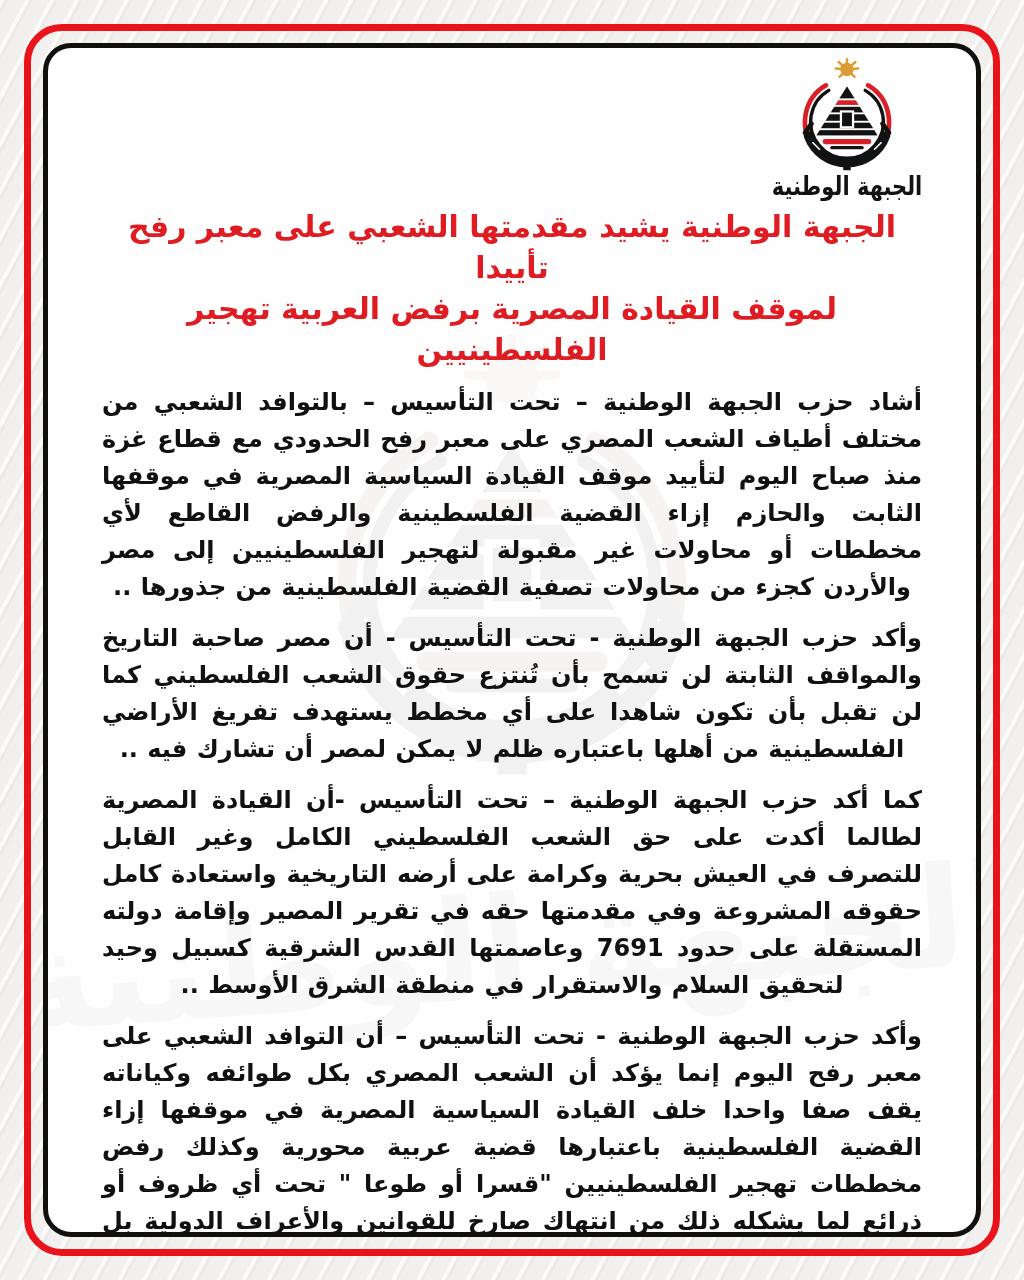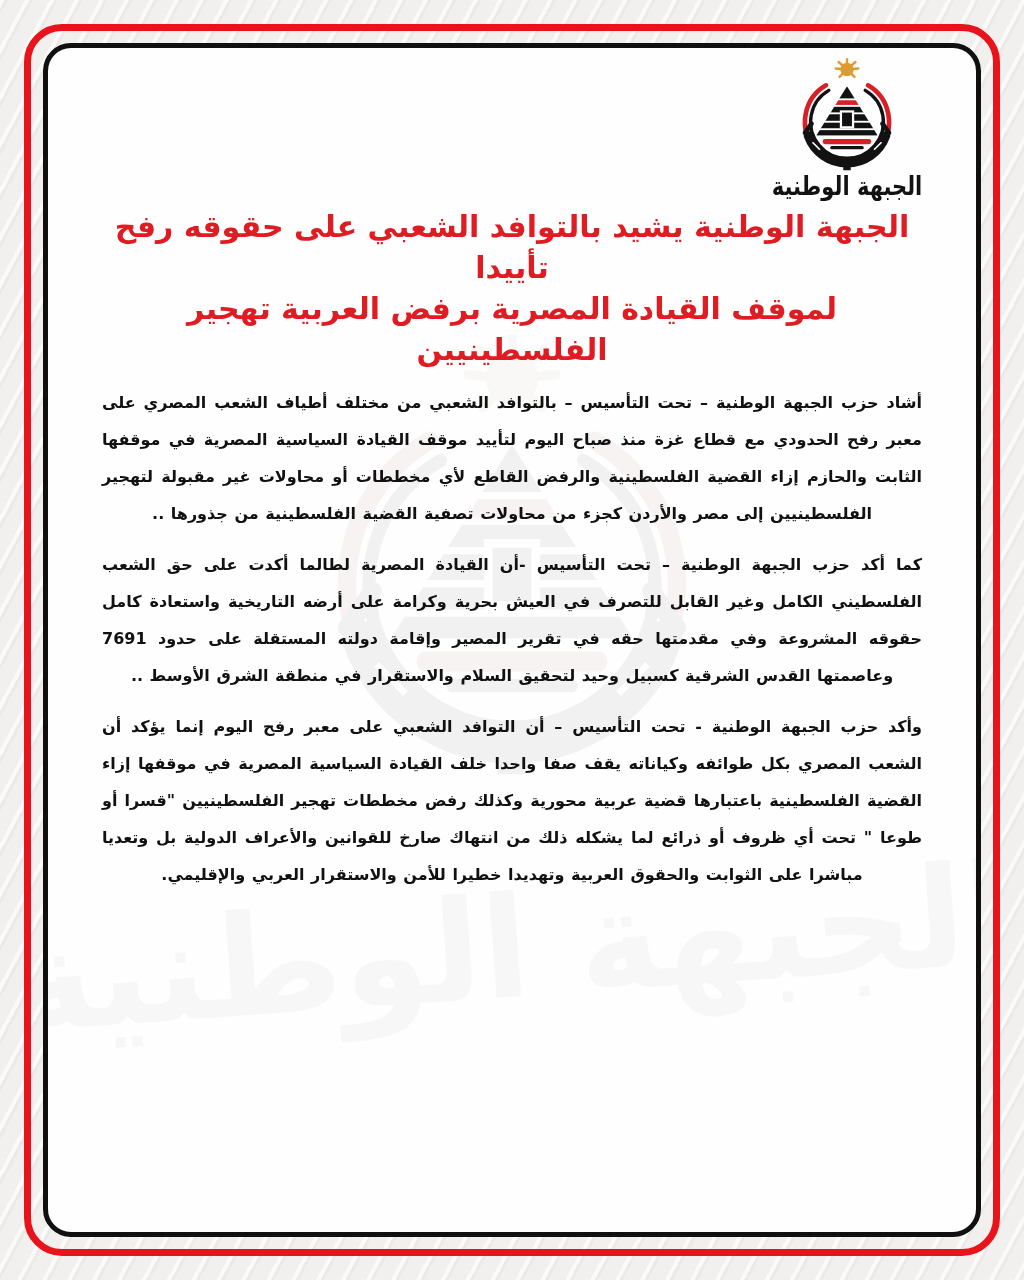--- a/index.html
+++ b/index.html
@@ -66,21 +66,21 @@
     text-align:center;
     color:var(--headline-color);
     font-size:30px;line-height:41px;font-weight:bold;
   }
   .headline span{display:block;}
   
   .statement-body{position:relative;z-index:1;padding:0 6px;}
   .statement-body p{
     margin:0 0 14px 0;
     color:var(--body-text);
-    font-size:16px;line-height:37px;font-weight:bold;
+    font-size:24px;line-height:37px;font-weight:bold;
     text-align:justify;
     text-align-last:center;
     -moz-text-align-last:center;
     word-spacing:1px;
   }
 </style>
 </head>
 <body>
 
 <svg width="0" height="0" style="position:absolute" aria-hidden="true">
@@ -138,25 +138,26 @@
       <div class="watermark wm-text">الجبهة الوطنية</div>
 
       <header class="logo-block">
         <svg class="emblem" viewBox="0 0 120 128" role="img">
           <use href="#emblem"></use>
         </svg>
         <div class="logo-calligraphy">الجبهة الوطنية</div>
       </header>
 
       <h1 class="headline">
-        <span>الجبهة الوطنية يشيد بالتوافد الشعبي على حقوقه رفح تأييدا</span>
+        <span>الجبهة الوطنية يشيد مقدمتها الشعبي على معبر رفح تأييدا</span>
         <span>لموقف القيادة المصرية برفض العربية تهجير الفلسطينيين</span>
       </h1>
 
       <div class="statement-body">
         <p>أشاد حزب الجبهة الوطنية – تحت التأسيس – بالتوافد الشعبي من مختلف أطياف الشعب المصري على معبر رفح الحدودي مع قطاع غزة منذ صباح اليوم لتأييد موقف القيادة السياسية المصرية في موقفها الثابت والحازم إزاء القضية الفلسطينية والرفض القاطع لأي مخططات أو محاولات غير مقبولة لتهجير الفلسطينيين إلى مصر والأردن كجزء من محاولات تصفية القضية الفلسطينية من جذورها ..</p>
+        <p>وأكد حزب الجبهة الوطنية - تحت التأسيس - أن مصر صاحبة التاريخ والمواقف الثابتة لن تسمح بأن تُنتزع حقوق الشعب الفلسطيني كما لن تقبل بأن تكون شاهدا على أي مخطط يستهدف تفريغ الأراضي الفلسطينية من أهلها باعتباره ظلم لا يمكن لمصر أن تشارك فيه ..</p>
         <p>كما أكد حزب الجبهة الوطنية – تحت التأسيس -أن القيادة المصرية لطالما أكدت على حق الشعب الفلسطيني الكامل وغير القابل للتصرف في العيش بحرية وكرامة على أرضه التاريخية واستعادة كامل حقوقه المشروعة وفي مقدمتها حقه في تقرير المصير وإقامة دولته المستقلة على حدود 7691 وعاصمتها القدس الشرقية كسبيل وحيد لتحقيق السلام والاستقرار في منطقة الشرق الأوسط ..</p>
         <p>وأكد حزب الجبهة الوطنية - تحت التأسيس – أن التوافد الشعبي على معبر رفح اليوم إنما يؤكد أن الشعب المصري بكل طوائفه وكياناته يقف صفا واحدا خلف القيادة السياسية المصرية في موقفها إزاء القضية الفلسطينية باعتبارها قضية عربية محورية وكذلك رفض مخططات تهجير الفلسطينيين "قسرا أو طوعا " تحت أي ظروف أو ذرائع  لما يشكله ذلك من انتهاك صارخ للقوانين والأعراف الدولية بل وتعديا مباشرا على الثوابت والحقوق العربية وتهديدا خطيرا للأمن والاستقرار العربي والإقليمي.</p>
       </div>
 
     </div>
   </div>
 </div>
 
 </body></html>

